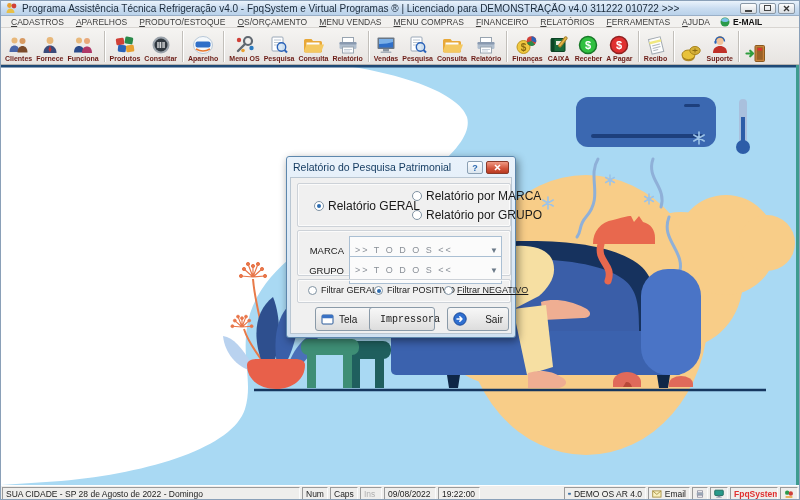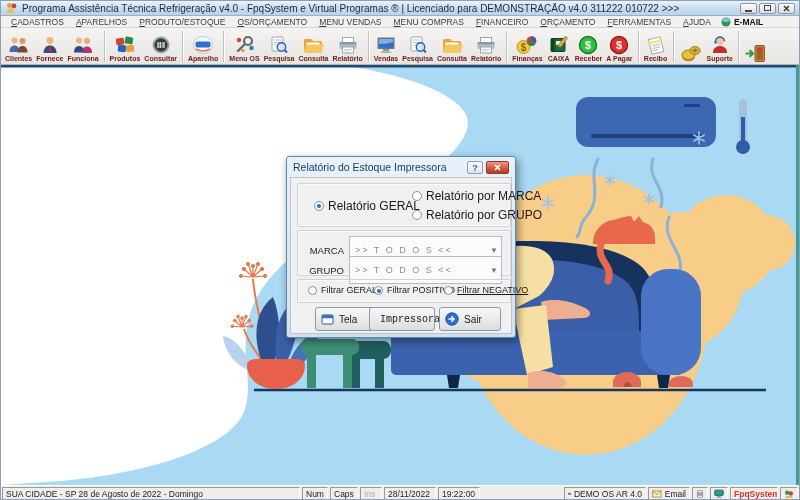--- a/index.html
+++ b/index.html
@@ -96,21 +96,21 @@
   </div>
 
   <div class="menubar">
     <span class="mi">CADASTROS</span>
     <span class="mi">APARELHOS</span>
     <span class="mi">PRODUTO/ESTOQUE</span>
     <span class="mi">OS/ORÇAMENTO</span>
     <span class="mi">MENU VENDAS</span>
     <span class="mi">MENU COMPRAS</span>
     <span class="mi">FINANCEIRO</span>
-    <span class="mi">ORÇAMENTO</span>
+    <span class="mi">RELATÓRIOS</span>
     <span class="mi">FERRAMENTAS</span>
     <span class="mi">AJUDA</span>
     <span class="mi-email">
       <svg width="10" height="10" viewBox="0 0 10 10">
           <circle cx="5" cy="5" r="4.5" fill="#2a9a4a"></circle>
           <path d="M1 3.5a4.5 4.5 0 0 1 8 0c-2.5 2-5.5 2-8 0z" fill="#7ac0e8"></path>
         </svg>
       <span>E-MAIL</span>
     </span>
   </div>
@@ -432,21 +432,21 @@
       </g>
       <g>
         <rect x="300" y="274" width="58" height="16" rx="7" fill="#3e8e75"></rect>
         <rect x="306" y="288" width="9" height="35" fill="#3e8e75"></rect>
         <rect x="342" y="288" width="9" height="35" fill="#3e8e75"></rect>
       </g>
     </svg>
 
     <div class="dlg">
       <div class="dlg-title">
-        <span class="t">Relatório do Estoque Impressora</span>
+        <span class="t">Relatório do Pesquisa Patrimonial</span>
         <div class="dlg-help">?</div>
         <div class="dlg-close">
           <svg width="7" height="7" viewBox="0 0 7 7">
               <path d="M1 1 L6 6 M6 1 L1 6" stroke="#fff" stroke-width="1.6"></path>
             </svg>
         </div>
       </div>
       <div class="dlg-body">
         <div class="grp" style="left:6px; top:5px; width:214px; height:44px;">
           <div class="radio-row" style="left:16px; top:15px;">
@@ -501,21 +501,21 @@
         </div>
         <div class="dlg-btn" style="left:78px; top:129px; width:66px;font-family:Liberation Mono, monospace;">
           <svg width="13" height="13" viewBox="0 0 13 13">
               <rect x="3" y="1.5" width="7" height="3.5" fill="#fff" stroke="#8898a8"></rect>
               <rect x="1" y="5" width="11" height="4.5" rx="1" fill="#aab8c8"></rect>
               <rect x="3" y="8.5" width="7" height="3.5" fill="#fff" stroke="#8898a8"></rect>
               <path d="M2 10.5q4 2.5 9-1" stroke="#2a62b8" fill="none"></path>
             </svg>
           <span>Impressora</span>
         </div>
-        <div class="dlg-btn" style="left:148px; top:129px; width:62px;">
+        <div class="dlg-btn" style="left:156px; top:129px; width:62px;justify-content:space-between;">
           <svg width="14" height="14" viewBox="0 0 14 14">
               <circle cx="7" cy="7" r="6.2" fill="#2f6fd0" stroke="#1a4a9a"></circle>
               <path d="M4 7h5M9 7L6.8 4.8M9 7l-2.2 2.2" stroke="#fff" stroke-width="1.5" fill="none" stroke-linecap="round"></path>
             </svg>
           <span>Sair</span>
         </div>
       </div>
     </div>
   </div>
 
@@ -526,21 +526,21 @@
     <div class="sp" style="width:26px;">
         <span>Num</span>
       </div>
     <div class="sp" style="width:28px;">
         <span>Caps</span>
       </div>
     <div class="sp gray" style="width:22px;">
         <span>Ins</span>
       </div>
     <div class="sp" style="width:52px;">
-        <span>28/11/2022</span>
+        <span>09/08/2022</span>
       </div>
     <div class="sp" style="width:42px;">
         <span>19:22:00</span>
       </div>
     <div class="sp" style="width:80px;margin-top:32px;">
       <svg width="11" height="10" viewBox="0 0 12 10">
           <circle cx="3.5" cy="5" r="2.4" fill="none" stroke="#c8981a" stroke-width="1.6"></circle>
           <path d="M6 5h5M9 5v2.4M11 5v1.8" stroke="#c8981a" stroke-width="1.6" fill="none"></path>
         </svg>
       <span class="master-green">MASTER</span>

